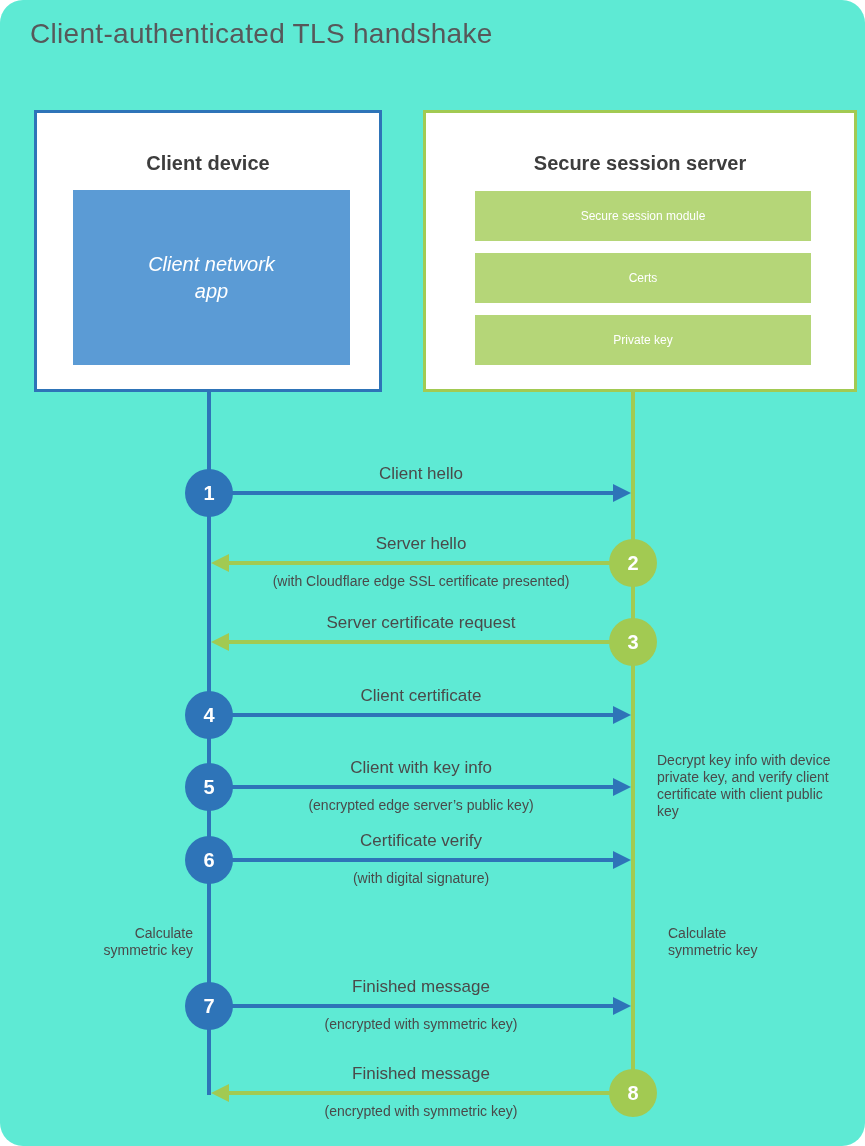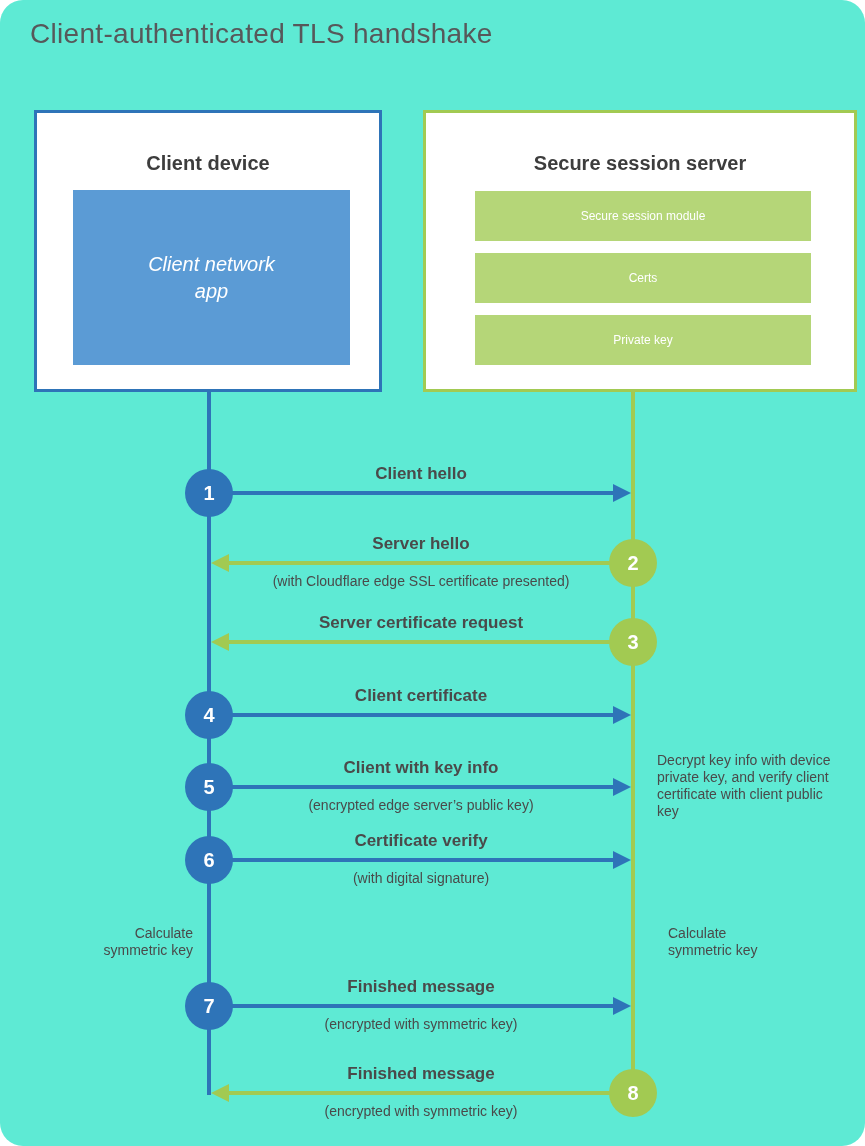--- a/index.html
+++ b/index.html
@@ -107,21 +107,20 @@
   }
   .circle.blue  { left: 185px; background: #2e74b8; }
   .circle.green { left: 609px; background: #a2ca52; }
   .arrow-label {
     position: absolute;
     left: 209px; width: 424px;
     height: 26px; line-height: 26px;
     text-align: center;
     font-size: 17px;
     color: #4a4a4a;
-    font-weight: bold;
   }
   .arrow-sublabel {
     position: absolute;
     left: 209px; width: 424px;
     height: 20px; line-height: 20px;
     text-align: center;
     font-size: 14px;
     color: #4a4a4a;
   }
   

